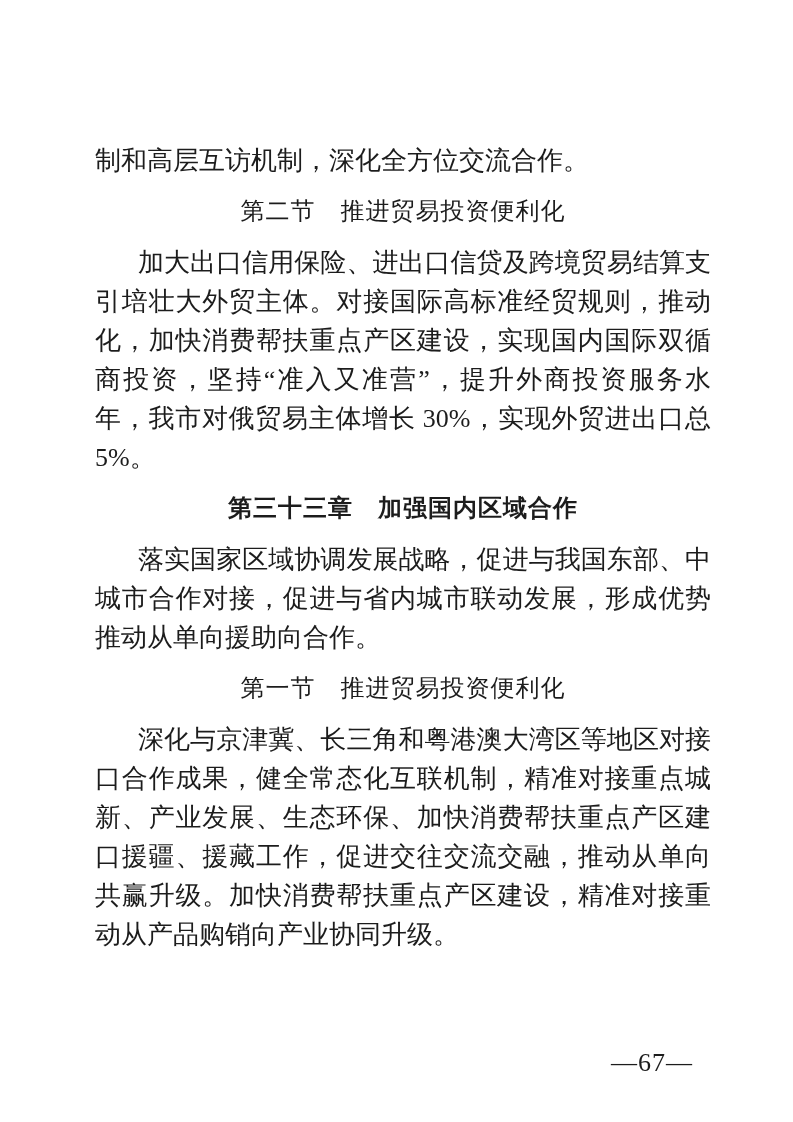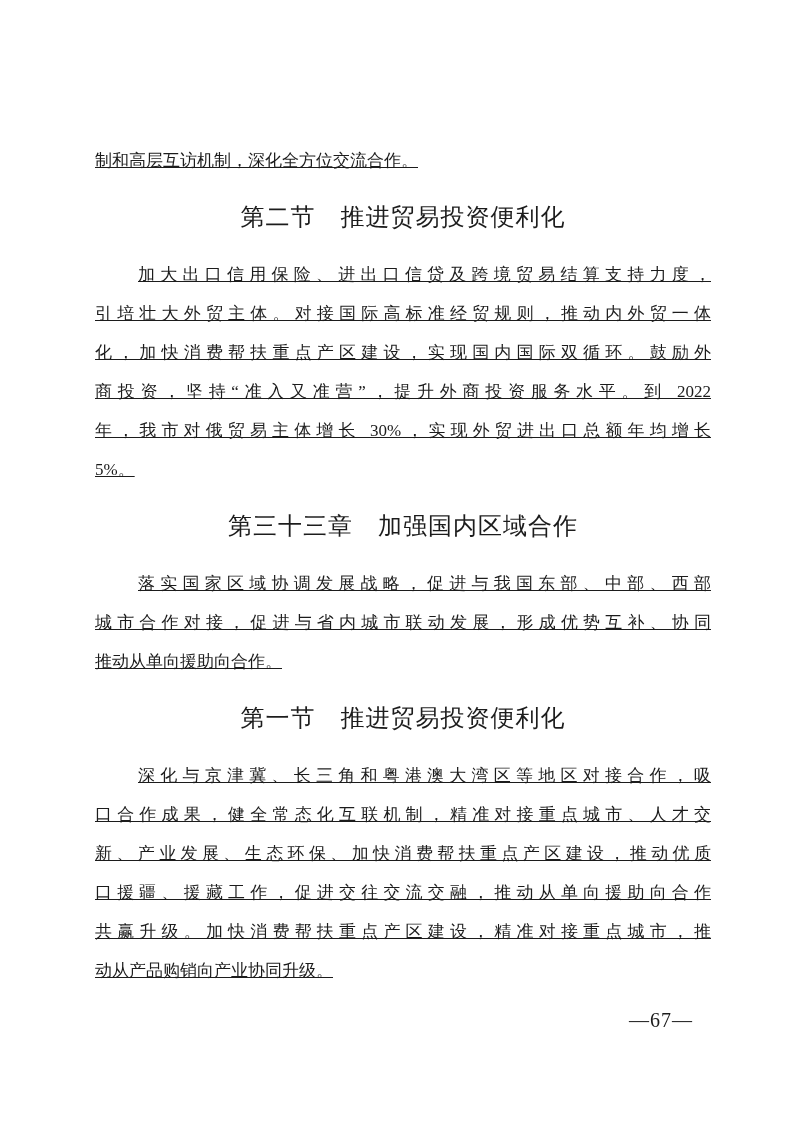--- a/index.html
+++ b/index.html
@@ -16,54 +16,53 @@
     color: #1c1c1c;
     overflow: hidden;
   }
   .content {
     position: absolute;
     left: 95px;
     top: 141px;
     width: 616px;
   }
   .line {
-    font-size: 17px;
+    font-size: 26px;
     height: 39px;
     line-height: 39px;
     text-align: justify;
     text-align-last: justify;
     text-justify: inter-character;
     overflow: hidden;
-    text-decoration: underline;
   }
   .line.end {
     text-align-last: left;
   }
   .line.indent {
     text-indent: 43px;
   }
   .heading {
-    margin: 18px;
+    margin: 12px;
     height: 39px;
     line-height: 39px;
     text-align: center;
     font-size: 24px;
     font-weight: normal;
     letter-spacing: 1px;
   }
   .heading.chapter {
-    font-weight: normal;
+    font-weight: bold;
   }
   .page-number {
     position: absolute;
-    top: 1001px;
+    top: 1043px;
     right: 100px;
     height: 39px;
     line-height: 39px;
-    font-size: 20px;
+    font-size: 26px;
     letter-spacing: 1px;
     color: #1c1c1c;
   }
 </style>
 </head>
 <body>
 
 <div class="page">
   <div class="content">
 

